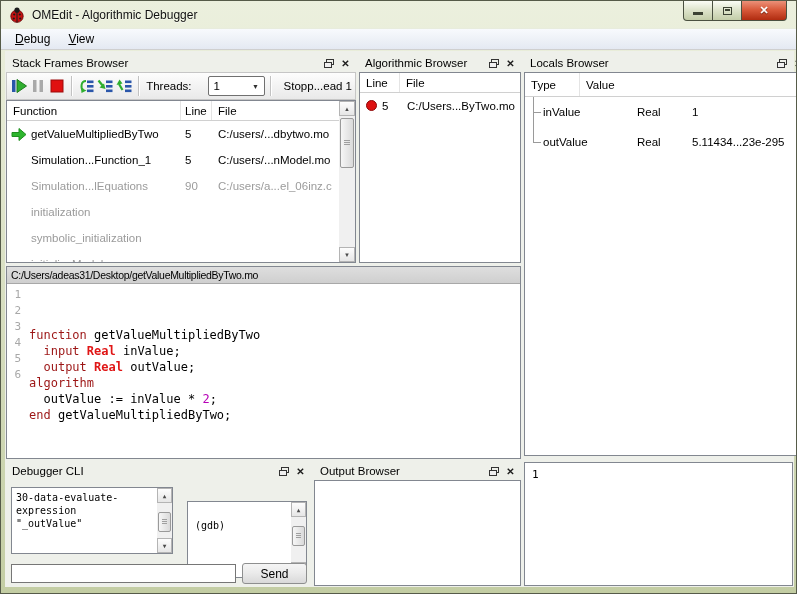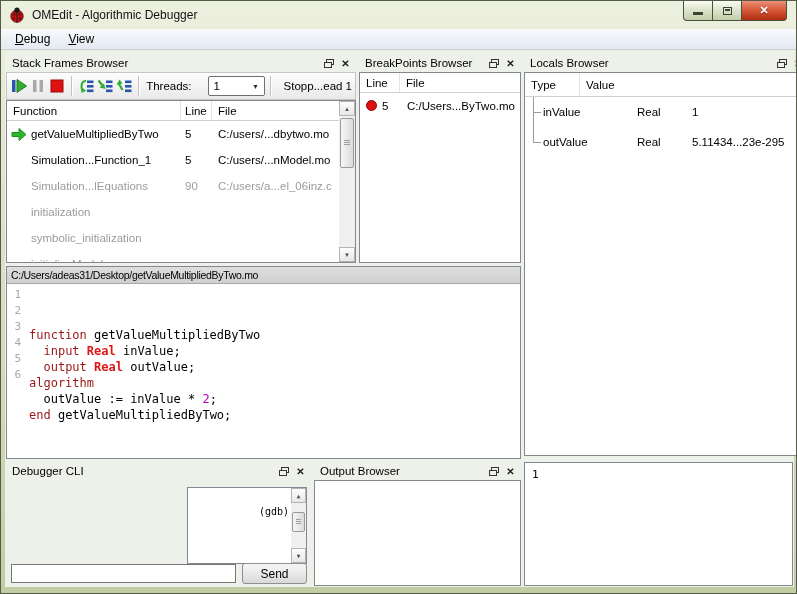--- a/index.html
+++ b/index.html
@@ -265,21 +265,21 @@
         <div class="vscroll">
           <span class="vs-btn up">▲</span>
           <div class="vs-thumb" style="top:17px;height:50px;"></div>
           <span class="vs-btn down">▼</span>
         </div>
       </div>
     </div>
 
     <div class="dock" style="left:354px;top:3px;width:162px;height:209px;">
       <div class="dock-title">
-        <span>BreakPoints Browser</span>
+        <span>Algorithmic Browser</span>
         <span class="spacer"></span>
         <span class="dock-btn">
           <svg width="10" height="9">
               <rect x="2.5" y="0.5" width="7" height="5" fill="none" stroke="#333"></rect>
               <rect x="0.5" y="3.5" width="7" height="5" fill="#f0f0f0" stroke="#333"></rect>
             </svg>
         </span>
         <span class="dock-btn dock-close">
             <span>✕</span>
           </span>
@@ -380,21 +380,30 @@
           <svg width="10" height="9">
               <rect x="2.5" y="0.5" width="7" height="5" fill="none" stroke="#333"></rect>
               <rect x="0.5" y="3.5" width="7" height="5" fill="#f0f0f0" stroke="#333"></rect>
             </svg>
         </span>
         <span class="dock-btn dock-close">
             <span>✕</span>
           </span>
       </div>
       <div class="cli-body">
-        <div class="cli-box" style="left:181px;top:7px;width:120px;height:77px;text-align:right;">
+        <div class="cli-box" style="left:5px;top:7px;width:162px;height:67px;">
+          <div class="cli-text">30-data-evaluate-expression
+"_outValue"</div>
+          <div class="vscroll" style="width:15px;">
+            <span class="vs-btn up">▲</span>
+            <div class="vs-thumb" style="top:24px;height:20px;"></div>
+            <span class="vs-btn down">▼</span>
+          </div>
+        </div>
+        <div class="cli-box" style="left:181px;top:21px;width:120px;height:77px;">
           <div class="cli-text" style="top:17px;left:7px;">(gdb)</div>
           <div class="vscroll" style="width:15px;">
             <span class="vs-btn up">▲</span>
             <div class="vs-thumb" style="top:24px;height:20px;"></div>
             <span class="vs-btn down">▼</span>
           </div>
         </div>
         <input class="cli-input" value="" style="">
         <div class="send-btn">Send</div>
       </div>

